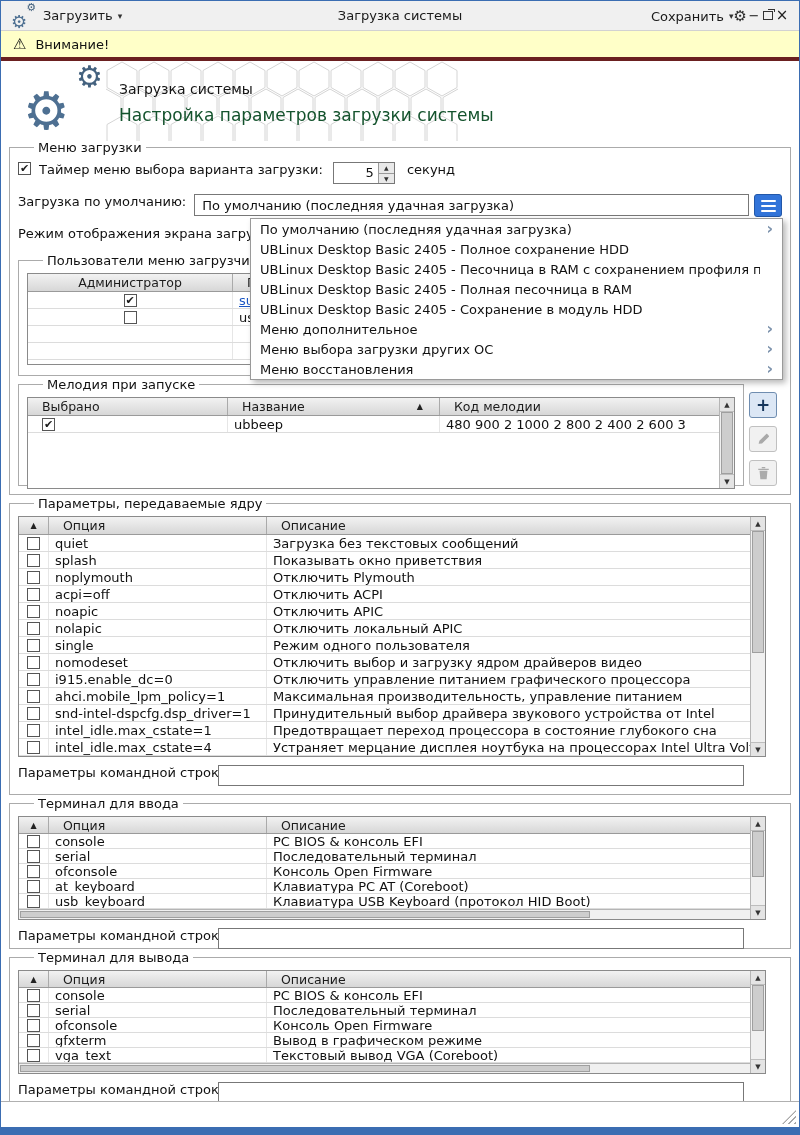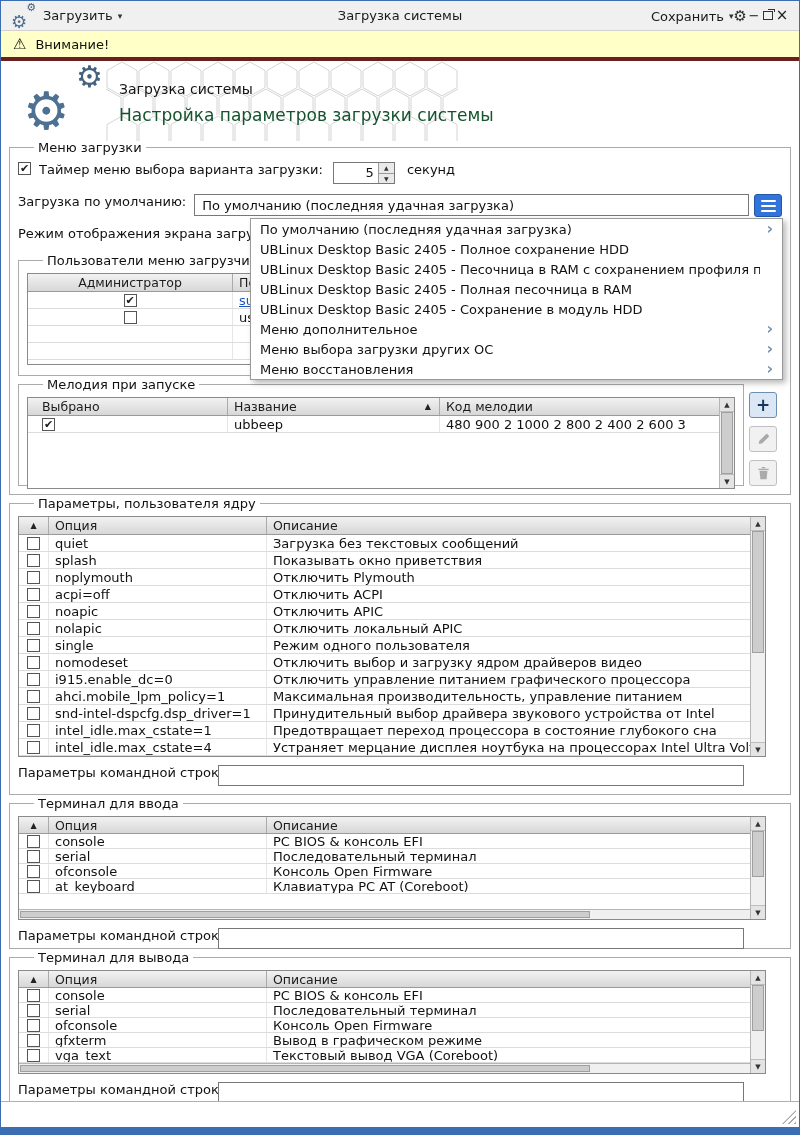--- a/index.html
+++ b/index.html
@@ -61,21 +61,21 @@
   .default-row{margin-top:8px;height:24px}
   .default-row .lbl{margin-right:8px}
   .combobox{flex:1;height:22px;border:1px solid #777;background:#fff;display:flex;align-items:center;padding:0 7px;white-space:nowrap;overflow:hidden;cursor:pointer}
   .hamburger-btn{width:28px;height:23px;margin-left:5px;background:#3274d9;border:1px solid #2257a8;border-radius:3px;display:flex;flex-direction:column;justify-content:center;align-items:center;gap:3px;cursor:pointer;flex:0 0 auto}
   .hbar{width:15px;height:2px;background:#fff;border-radius:1px}
   .display-row{margin-top:8px;height:20px}
 
   
   .tbl{border:1px solid #8a8a8a;position:relative;background:#fff;overflow:hidden}
   .tbl-head{display:flex;height:18px;background:linear-gradient(#f2f2f2,#d7d7d7);border-bottom:1px solid #9a9a9a}
-  .th{display:flex;align-items:center;padding:0 6px;border-right:1px solid #aaa;font-size:12.5px;color:#1c1c1c;white-space:nowrap;overflow:hidden;cursor:pointer}
+  .th{display:flex;align-items:center;padding:0 14px;border-right:1px solid #aaa;font-size:12.5px;color:#1c1c1c;white-space:nowrap;overflow:hidden;cursor:pointer}
   .th:last-child{border-right:none}
   .tr{display:flex;height:17px;border-bottom:1px solid #dcdcdc;align-items:stretch;background:#fff;cursor:default}
   .td{padding:0 6px;border-right:1px solid #e6e6e6;display:flex;align-items:center;white-space:nowrap;overflow:hidden;font-size:13px}
   .td:last-child{border-right:none}
   .sort{font-size:8px;color:#222;margin:0 2px}
   .c-check{width:30px;justify-content:center;padding:0}
   .c-opt{width:218px}
   .c-desc{flex:1}
 
   
@@ -341,21 +341,21 @@
           </div>
 
           <div class="dd-item">
             <span class="dd-label">Меню восстановления</span>
             <span class="dd-chevron">›</span>
           </div>
         </div>
     </div>
 
     <div class="groupbox" id="kernel-group">
-      <span class="legend">Параметры, пользователя ядру</span>
+      <span class="legend">Параметры, передаваемые ядру</span>
       <div class="tbl kernel-tbl">
         <div class="tbl-head">
           <div class="th c-check">
               <span class="sort">▲</span>
             </div>
           <div class="th c-opt">Опция</div>
           <div class="th c-desc">Описание</div>
         </div>
         <div class="tbl-body">
 
@@ -514,20 +514,27 @@
             </div>
 
             <div class="tr">
               <div class="td c-check">
                 <span class="cb"></span>
               </div>
               <div class="td c-opt">at_keyboard</div>
               <div class="td c-desc">Клавиатура PC AT (Coreboot)</div>
             </div>
 
+            <div class="tr">
+              <div class="td c-check">
+                <span class="cb"></span>
+              </div>
+              <div class="td c-opt">usb_keyboard</div>
+              <div class="td c-desc">Клавиатура USB Keyboard (протокол HID Boot)</div>
+            </div>
           </div>
         <div class="vscroll">
           <span class="sbtn up">▲</span>
           <span class="strack">
               <span class="sthumb"></span>
             </span>
           <span class="sbtn down">▼</span>
         </div>
         <div class="hscroll">
             <span class="hthumb"></span>

